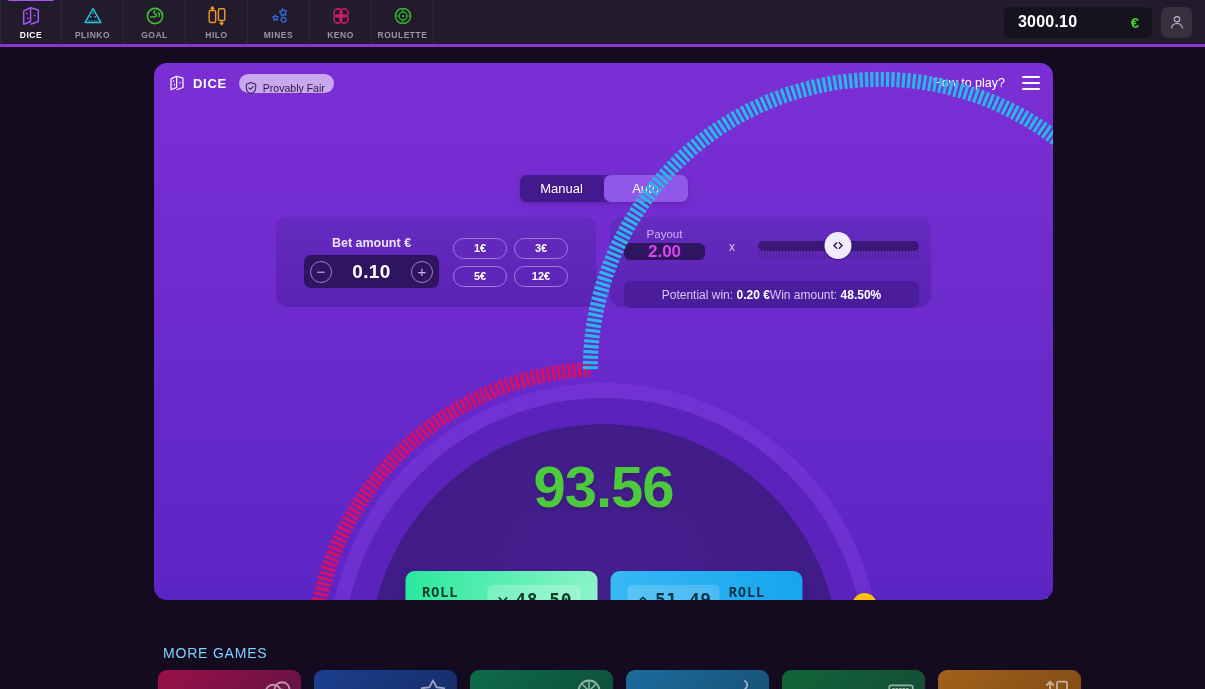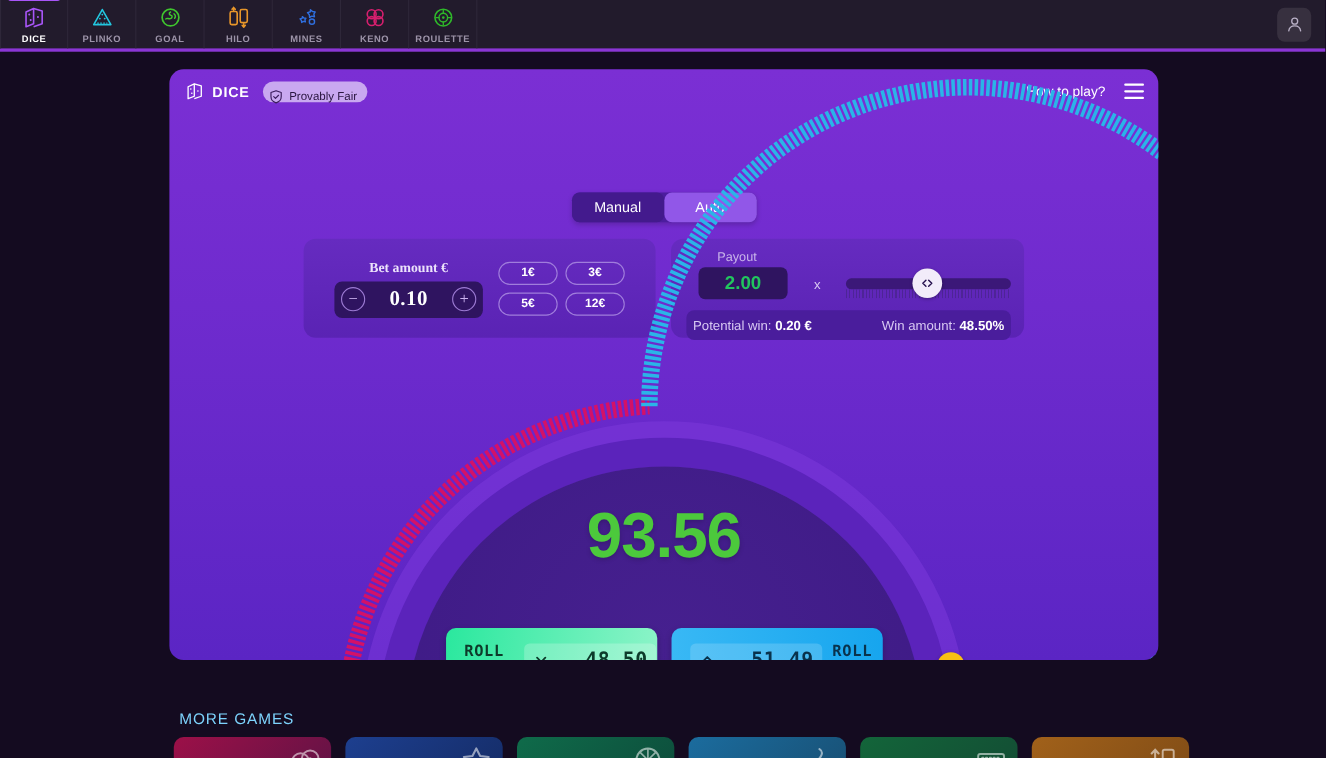--- a/index.html
+++ b/index.html
@@ -92,21 +92,21 @@
   
   .panels{
     position:absolute; top:154px; left:122px; width:655px;
     display:flex; gap:14px;
   }
   .panel{
     background:#5b21b6; border-radius:11px; position:relative;
   }
   .panel.bet{ width:320px; height:90px; display:flex; align-items:center; justify-content:center; gap:14px;
     background:linear-gradient(180deg,#662bc0,#5a23b4); }
-  .bet-left{ display:flex; flex-direction:column; align-items:center; gap:5px;font-family:Liberation Serif, serif; }
+  .bet-left{ display:flex; flex-direction:column; align-items:center; gap:5px; }
   .bet-label{ color:#ece2fb; font-size:12.5px; font-weight:700; }
   .stepper{
     width:135px; height:33px; background:#2f1460; border-radius:7px;
     display:flex; align-items:center; justify-content:space-between; padding:0 6px;
   }
   .circ-btn{
     width:22px; height:22px; border-radius:50%; border:1.6px solid #9d7bd4;
     display:flex; align-items:center; justify-content:center; color:#cbb2ef;
     font-size:15px; line-height:1; cursor:pointer;
   }
@@ -117,43 +117,43 @@
     display:flex; align-items:center; justify-content:center;
     color:#fff; font-size:11px; font-weight:700; cursor:pointer;
   }
 
   .panel.payout{ width:321px; height:90px; padding:11px 12px 0 14px;
     background:linear-gradient(180deg,#662bc0,#5a23b4); }
   .po-top{ display:flex; align-items:flex-end; gap:16px; }
   .po-col{ display:flex; flex-direction:column; align-items:center; }
   .po-label{ color:#c9b4ea; font-size:11.5px; margin-bottom:3px; }
   .po-box{
-    width:81px; height:29px; background:#2f1460; border-radius:6px;
+    width:81px; height:17px; background:#2f1460; border-radius:6px;
     display:flex; align-items:center; justify-content:center;
-    color:#22c55e; font-size:17px; font-weight:700;margin-left:11px;
+    color:#d946ef; font-size:17px; font-weight:700;
   }
   .po-x{ color:#d9c8f2; font-size:12px; margin:0 7px 6px 8px; }
   .slider-wrap{ position:relative; flex:1; height:29px; display:flex; align-items:center; }
   .slider-track{
     width:100%; height:10px; border-radius:5px; background:#3b1878;
   }
   .slider-ticks{
     position:absolute; left:0; right:0; bottom:1px; height:8px;
     background:repeating-linear-gradient(90deg,#4a2490 0 1px,transparent 1px 3px);
     opacity:.85;
   }
   .slider-knob{
     position:absolute; left:calc(50% - 1px); transform:translateX(-50%);
     width:27px; height:27px; border-radius:50%; background:#f2ecfa;
     display:flex; align-items:center; justify-content:center;
     box-shadow:0 1px 3px rgba(0,0,0,.3); cursor:pointer;
   }
   .po-bottom{
-    margin-top:10px; height:27px; background:#4a1d9c; border-radius:7px;
-    display:flex; align-items:center; justify-content:space-between;
+    margin-top:21px; height:27px; background:#4a1d9c; border-radius:7px;
+    display:flex; align-items:center; justify-content:center;
     padding:1px 6px;
   }
   .po-stat{ color:#d8c8f3; font-size:12px; }
   .po-stat b{ color:#fff; font-weight:700; }
 
   
   .gauge{
     position:absolute; left:50%; transform:translateX(-50%);
     top:286px; width:620px; height:330px;
   }
@@ -183,21 +183,21 @@
   .roll-under{ width:192px; background:linear-gradient(100deg,#2ae89e,#8ef4c9); justify-content:flex-start; }
   .roll-over{ width:192px; background:linear-gradient(260deg,#16a5ee,#3ab9f5); justify-content:flex-start; }
   .rb-txt{ font-size:14px; font-weight:700; letter-spacing:.6px; }
   .roll-under .rb-txt{ color:#0d3b2a; }
   .roll-over .rb-txt{ color:#09324c; }
   .rb-pill{
     display:flex; align-items:center; gap:5px; border-radius:5px; padding:4px 8px;
   }
   .roll-under .rb-pill{ background:rgba(255,255,255,.22); }
   .roll-over .rb-pill{ background:rgba(255,255,255,.17); }
-  .rb-val{ font-size:18px; font-weight:700; letter-spacing:.5px;margin-left:28px; }
+  .rb-val{ font-size:18px; font-weight:700; letter-spacing:.5px; }
   .roll-under .rb-val{ color:#0d3b2a; }
   .roll-over .rb-val{ color:#09324c; }
 
   
   .more-title{
     position:absolute; left:163px; top:645px;
     color:#7dd3fc; font-size:14px; letter-spacing:.8px;
   }
   .more-row{
     position:absolute; left:158px; top:670px; display:flex; gap:13px;
@@ -282,20 +282,24 @@
           <circle cx="12" cy="12" r="4.3" stroke="#2fb82a" stroke-width="1.4"></circle>
           <circle cx="12" cy="12" r="1.3" fill="#2fb82a"></circle>
           <path d="M12 7.7v-3M12 19.3v-3M7.7 12h-3M19.3 12h-3" stroke="#2fb82a" stroke-width="1.3" stroke-linecap="round"></path>
         </svg>
         <span class="nv-lb">ROULETTE</span>
       </div>
 
     </div>
     <div class="topnav-spacer"></div>
     <div class="balance-wrap">
+      <div class="balance">
+        <span class="bal-num">3000.10</span>
+        <span class="bal-cur">€</span>
+      </div>
       <div class="avatar-btn">
         <svg width="18" height="18" viewBox="0 0 24 24" fill="none">
           <circle cx="12" cy="8.3" r="3.6" stroke="#b9b0c6" stroke-width="1.6"></circle>
           <path d="M4.8 20c.6-4 3.7-6 7.2-6s6.6 2 7.2 6" stroke="#b9b0c6" stroke-width="1.6" stroke-linecap="round"></path>
         </svg>
       </div>
     </div>
   </div>
 
   <div class="game-card">

